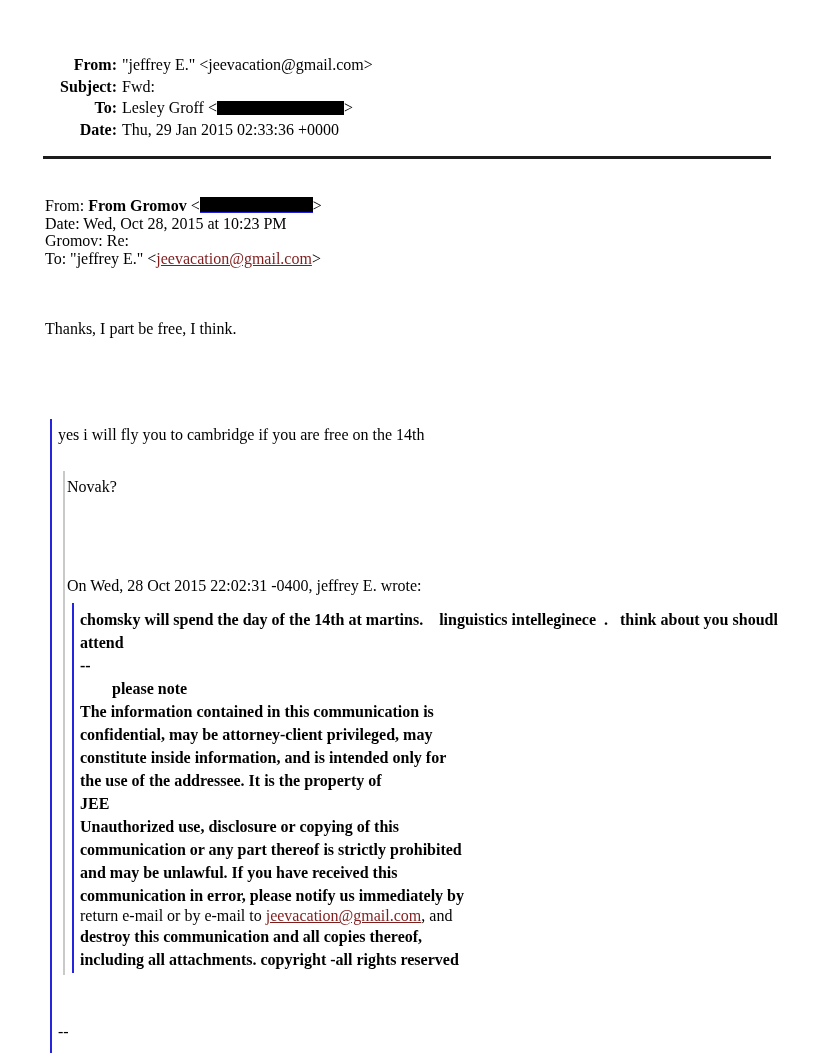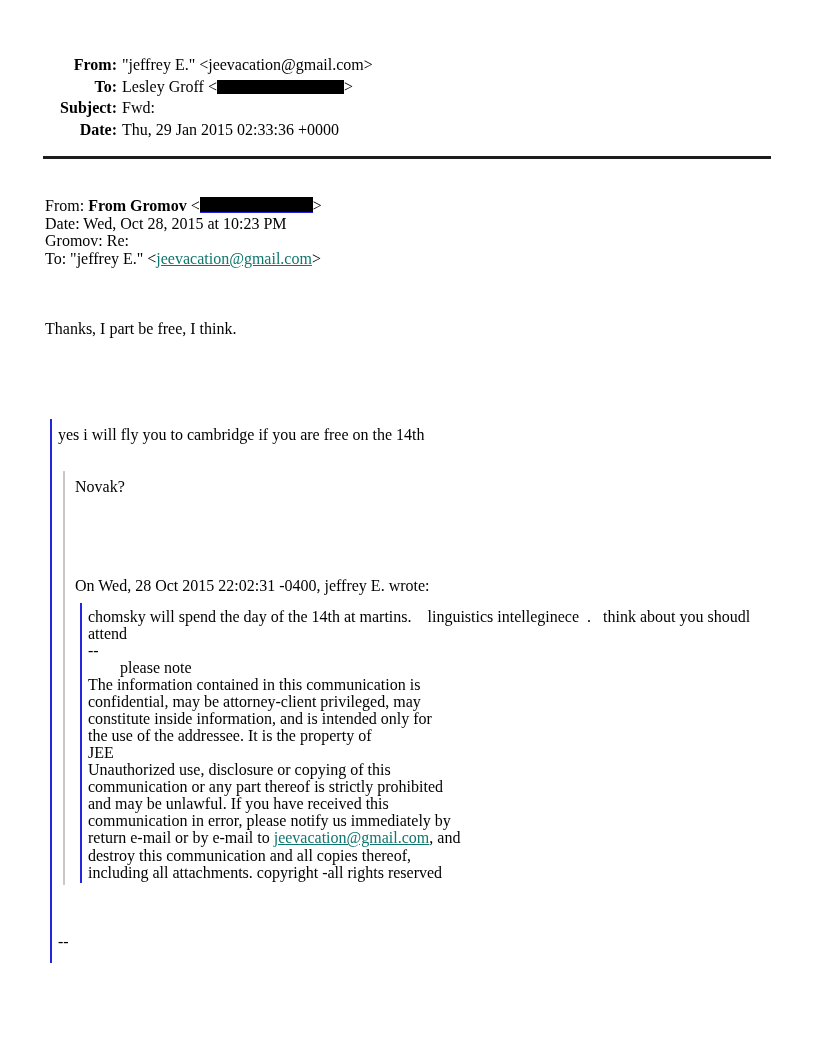--- a/index.html
+++ b/index.html
@@ -21,55 +21,55 @@
 
   
   .t { line-height: 17.7px; min-height: 17.7px; white-space: pre-wrap; }
   .fwd { margin-top: 38px; line-height: 17.7px; }
   .gap-a { height: 52px; }
   .gap-b { height: 82px; }
   .gap-c { height: 82px; }
   .gap-d { height: 48px; }
 
   b { font-weight: bold; }
-  a.lnk { color: #0f766e; text-decoration: underline; cursor: pointer; }
+  a.lnk { color: #7f1d1d; text-decoration: underline; cursor: pointer; }
 
   
   .redact { display: inline-block; background: #000000; height: 14px; vertical-align: -2px; }
   .redact-to { width: 127px; }
   .redact-fwd { width: 113px; height: 15px; border-bottom: 1px solid #2222dd; }
   .redact-q1 { width: 106px; height: 15px; border-bottom: 1px solid #2222dd; }
 
   
   blockquote { margin: 0; }
   .q { border-left: 2px solid; }
   .q-blue { border-color: #2525dd; }
   .q-gray { border-color: #c9c9c9; }
   .q1 { margin-left: 5px; margin-top: 0; padding: 7px 0 12px 6px; }
-  .q2 { margin-left: 5px; margin-top: 9px; padding: 7px 0 2px 10px; }
+  .q2 { margin-left: 5px; margin-top: 9px; padding: 7px 0 2px 2px; }
   .q3 { margin-left: 5px; margin-top: 8px; margin-right: -20px; padding: 5px 0 2px 6px; }
-  .pre { white-space: pre-wrap; line-height: 17px; }
+  .pre { white-space: pre-wrap; line-height: 23px; font-weight: bold; }
 </style>
 </head>
 <body>
 
 <div class="page">
 
   <div class="hdr">
     <div class="hdr-row">
       <span class="hdr-lbl">From:</span>
       <span class="hdr-val">"jeffrey E." &lt;jeevacation@gmail.com&gt;</span>
     </div>
     <div class="hdr-row">
+      <span class="hdr-lbl">Subject:</span>
+      <span class="hdr-val">Fwd:</span>
+    </div>
+    <div class="hdr-row">
       <span class="hdr-lbl">To:</span>
       <span class="hdr-val"><span>Lesley Groff &lt;</span><span class="redact redact-to"></span><span>&gt;</span></span>
-    </div>
-    <div class="hdr-row">
-      <span class="hdr-lbl">Subject:</span>
-      <span class="hdr-val">Fwd:</span>
     </div>
     <div class="hdr-row">
       <span class="hdr-lbl">Date:</span>
       <span class="hdr-val">Thu, 29 Jan 2015 02:33:36 +0000</span>
     </div>
   </div>
 
   <div class="rule"></div>
 
   <div class="fwd">

